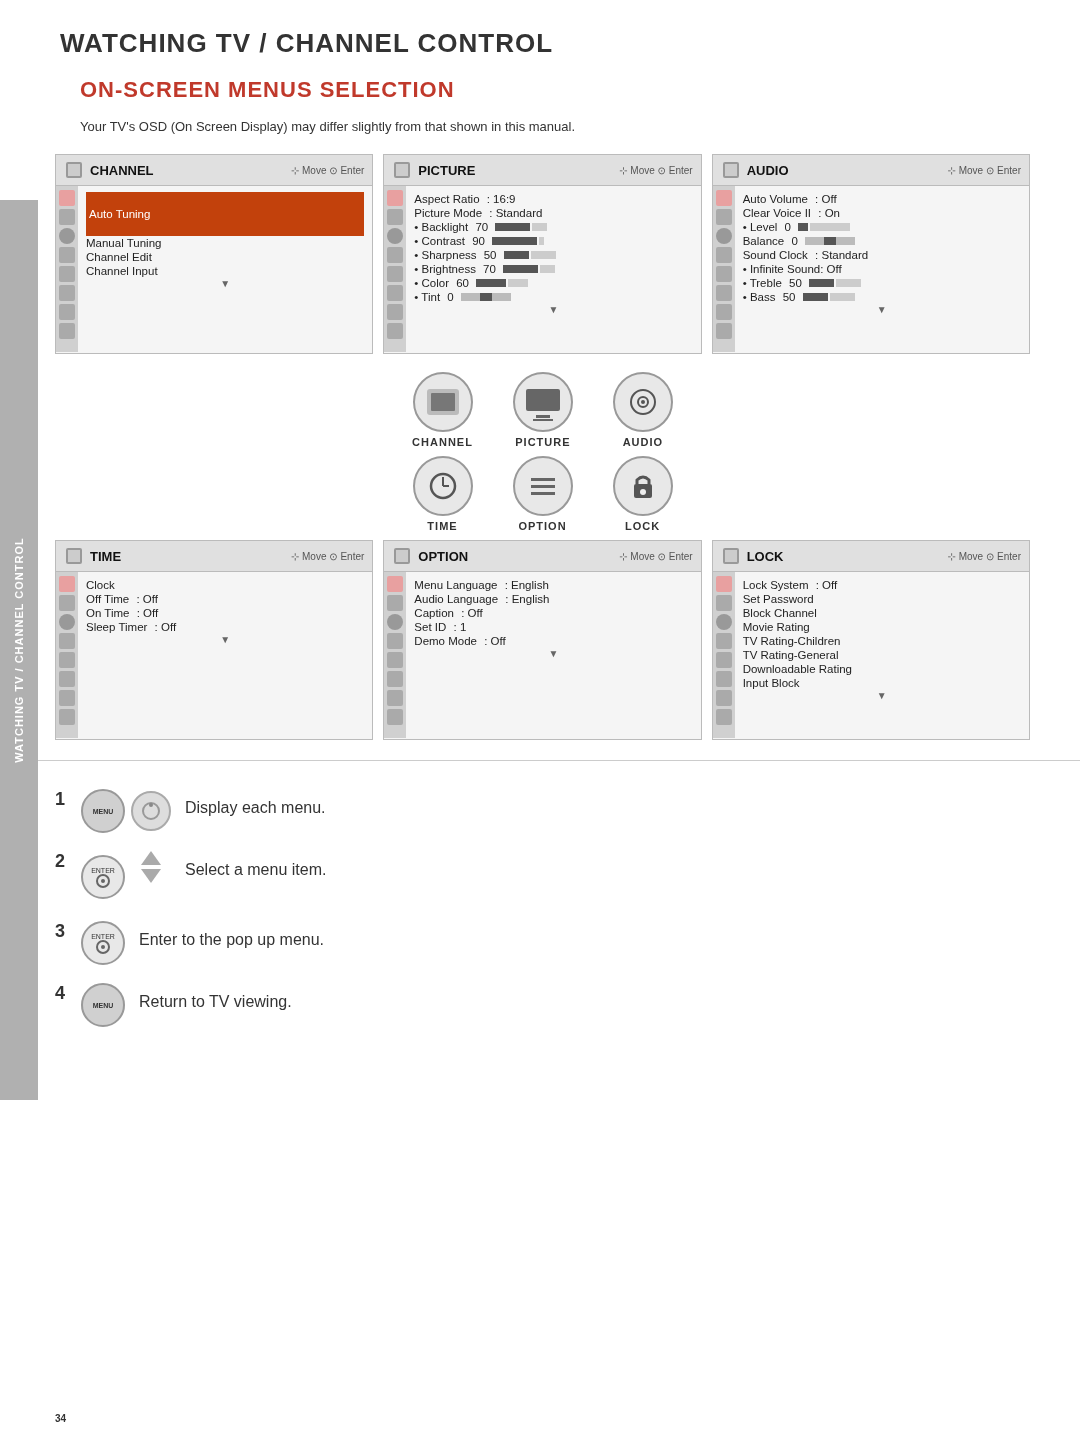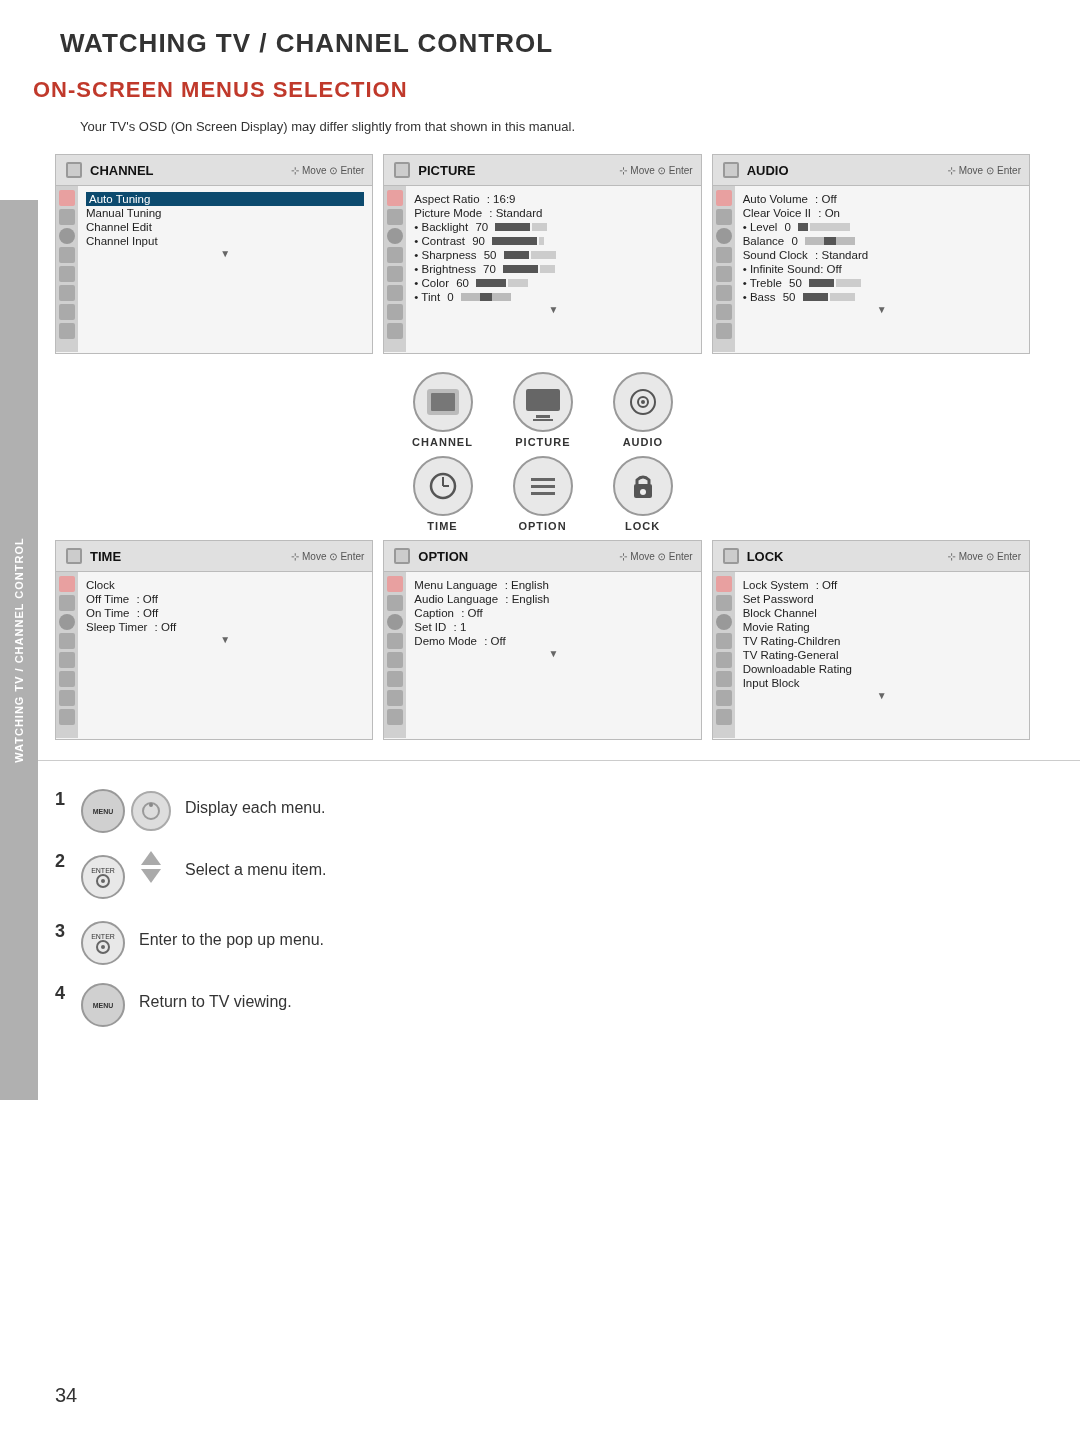--- a/index.html
+++ b/index.html
@@ -37,21 +37,21 @@
     .page-title {
       padding: 28px 60px 0 60px;
       font-size: 26px;
       font-weight: bold;
       color: #333;
       letter-spacing: 1px;
     }
 
     
     .section-title {
-      padding: 18px 60px 0 33px;
+      padding: 18px 60px 0 80px;
       font-size: 22px;
       font-weight: bold;
       color: #c0392b;
       letter-spacing: 1px;
     }
 
     
     .intro-text {
       padding: 16px 60px 0 60px;
       font-size: 13px;
@@ -142,23 +142,23 @@
       flex: 1;
       padding: 6px 8px;
     }
 
     .menu-item {
       padding: 1px 0;
       font-size: 11.5px;
       color: #222;
     }
     .menu-item.highlighted {
-      background: #0c4a6e;
+      background: #c2410c;
       color: #fff;
-      padding: 1px 3px;
+      padding: 16px 3px;
     }
     .menu-row {
       display: flex;
       align-items: center;
       gap: 4px;
     }
     .bar-container {
       display: inline-flex;
       align-items: center;
       gap: 2px;
@@ -307,24 +307,24 @@
       height: 0;
       border-left: 10px solid transparent;
       border-right: 10px solid transparent;
       border-top: 14px solid #aaa;
     }
     .btn-nav-gap { height: 4px; }
 
     
     .page-number {
       position: absolute;
-      bottom: 32px;
+      bottom: 15px;
       left: 55px;
-      font-size: 20px;
-      font-weight: normal;
+      font-size: 10px;
+      font-weight: bold;
       color: #333;
     }
 
     
     .scroll-arrow {
       text-align: center;
       font-size: 10px;
       color: #666;
     }
   </style>

